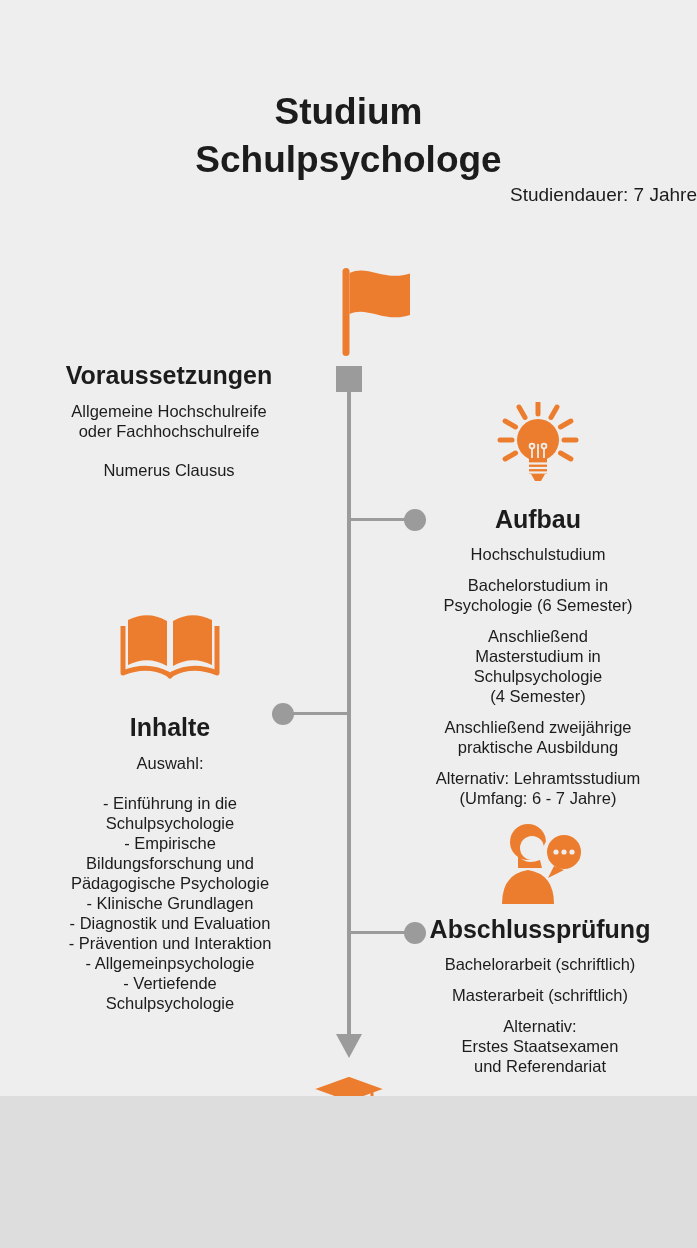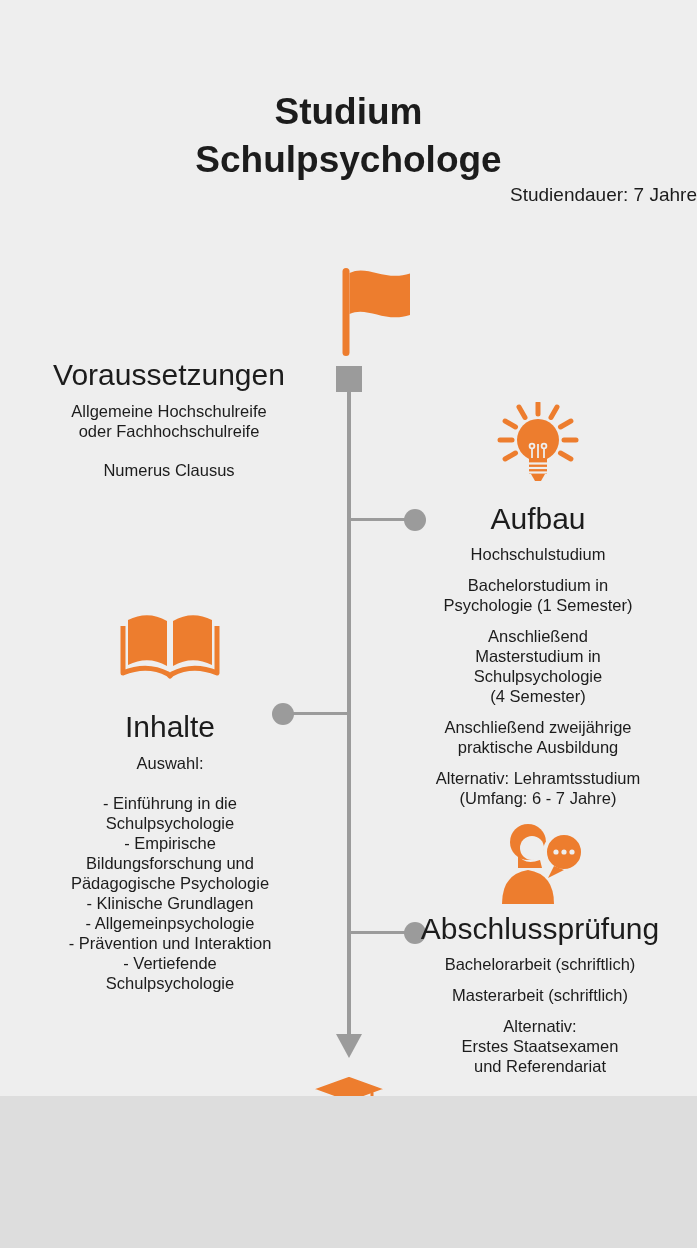--- a/index.html
+++ b/index.html
@@ -19,21 +19,21 @@
     overflow:hidden;
   }
   .title{
     position:absolute;top:88px;left:0;right:0;text-align:center;
     font-size:37px;font-weight:700;line-height:48px;white-space:pre-line;
   }
   .subtitle{
     position:absolute;top:184px;left:0;right:0;text-align:right;font-size:19px;
   }
   .sec{position:absolute;text-align:center}
-  .sec h2{font-size:30px;font-weight:400;line-height:30px}
+  .sec h2{font-size:25px;font-weight:700;line-height:30px}
   .t{font-size:16.5px;line-height:20px;white-space:pre-line}
   .mt10{margin-top:10px}.mt11{margin-top:11px}.mt13{margin-top:13px}.mt19{margin-top:19px}.mt5{margin-top:20px}.mt6{margin-top:6px}.mt8{margin-top:8px}
   .sec-voraussetzungen{left:24px;top:360px;width:290px}
   .sec-aufbau{left:408px;top:402px;width:260px}
   .sec-inhalte{left:30px;top:610px;width:280px}
   .sec-pruefung{left:410px;top:814px;width:260px}
   .sec-abschluss{left:24px;top:1068px;width:290px}
   .icon{display:block;margin:0 auto}
   
   .tl-square{position:absolute;left:336px;top:366px;width:26px;height:26px;background:var(--timeline,#9b9b9b)}
@@ -118,21 +118,21 @@
         <line x1="42" y1="56" x2="42" y2="46"></line>
         <line x1="48" y1="56" x2="48" y2="42"></line>
         <line x1="54" y1="56" x2="54" y2="46"></line>
         <circle cx="42" cy="44" r="2.4"></circle>
         <circle cx="54" cy="44" r="2.4"></circle>
       </g>
     </svg>
     <h2 class="mt6">Aufbau</h2>
     <div class="t mt10">Hochschulstudium</div>
     <div class="t mt11">Bachelorstudium in
-Psychologie (1 Semester)</div>
+Psychologie (6 Semester)</div>
     <div class="t mt11">Anschließend
 Masterstudium in
 Schulpsychologie
 (4 Semester)</div>
     <div class="t mt11">Anschließend zweijährige
 praktische Ausbildung</div>
     <div class="t mt11">Alternativ: Lehramtsstudium
 (Umfang: 6 - 7 Jahre)</div>
   </section>
 
@@ -143,22 +143,23 @@
       <path class="orange-stroke" stroke-width="5" stroke-linejoin="round" d="M5,16 L5,63 Q29,53 50,64 L52,66 L54,64 Q75,53 99,63 L99,16"></path>
     </svg>
     <h2 class="mt5">Inhalte</h2>
     <div class="t mt11">Auswahl:</div>
     <div class="t mt5">- Einführung in die
 Schulpsychologie</div>
     <div class="t">- Empirische
 Bildungsforschung und
 Pädagogische Psychologie</div>
     <div class="t">- Klinische Grundlagen</div>
+    <div class="t">- Diagnostik und Evaluation</div>
+    <div class="t">- Prävention und Interaktion</div>
     <div class="t">- Allgemeinpsychologie</div>
-    <div class="t">- Prävention und Interaktion</div>
     <div class="t">- Vertiefende
 Schulpsychologie</div>
   </section>
 
   <section class="sec sec-pruefung">
     <svg class="icon" width="104" height="92" viewBox="0 0 104 92">
       <circle class="orange" cx="40" cy="28" r="18"></circle>
       <circle class="bgfill" cx="44" cy="34" r="12"></circle>
       <path class="orange" d="M30,40 Q36,52 52,46 L54,54 L30,54 Z"></path>
       <path class="orange" d="M14,90 Q14,60 40,56 Q66,60 66,90 Z"></path>

